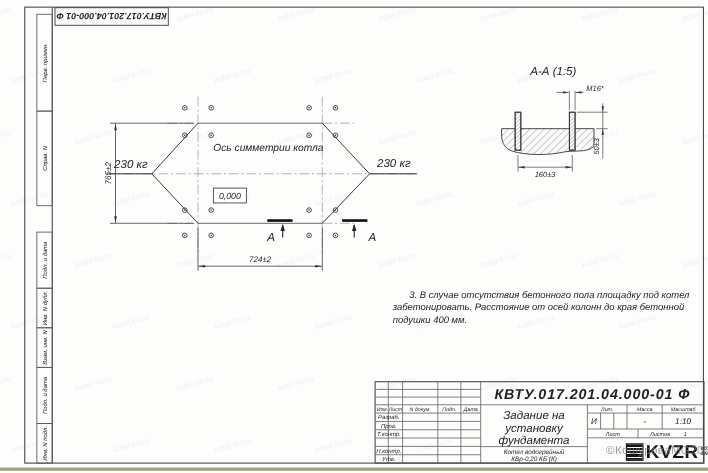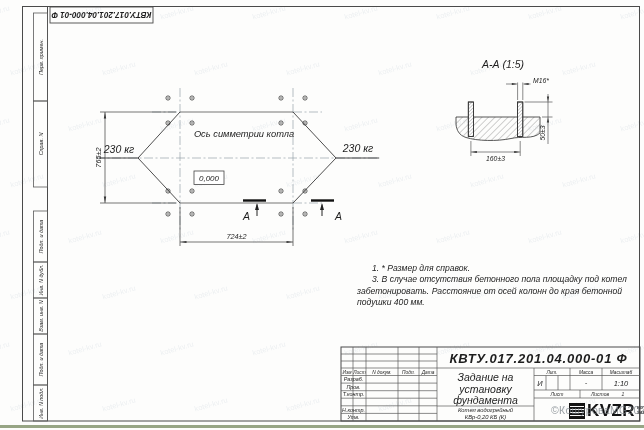--- a/index.html
+++ b/index.html
@@ -344,21 +344,20 @@
 
       <g font-size="5" text-anchor="middle">
         <text x="557" y="396.3">Лист</text>
         <text x="600" y="396.3">Листов</text>
         <text x="623" y="396.3">1</text>
       </g>
     </g>
   </svg>
 
   <div class="notes">
-    <p>1. * Размер для справок.</p>
     <p>3. В случае отсутствия бетонного пола площадку под котел забетонировать. Расстояние от осей колонн до края бетонной подушки 400 мм.</p>
   </div>
 
   <div class="company">
     <div class="logo-box"></div>
     <div class="logo-text">KVZR</div>
     <div class="company-name">
       <span>КОТЕЛЬНЫЙ</span>
       <span>ЗАВОД РЭУ</span>
     </div>

